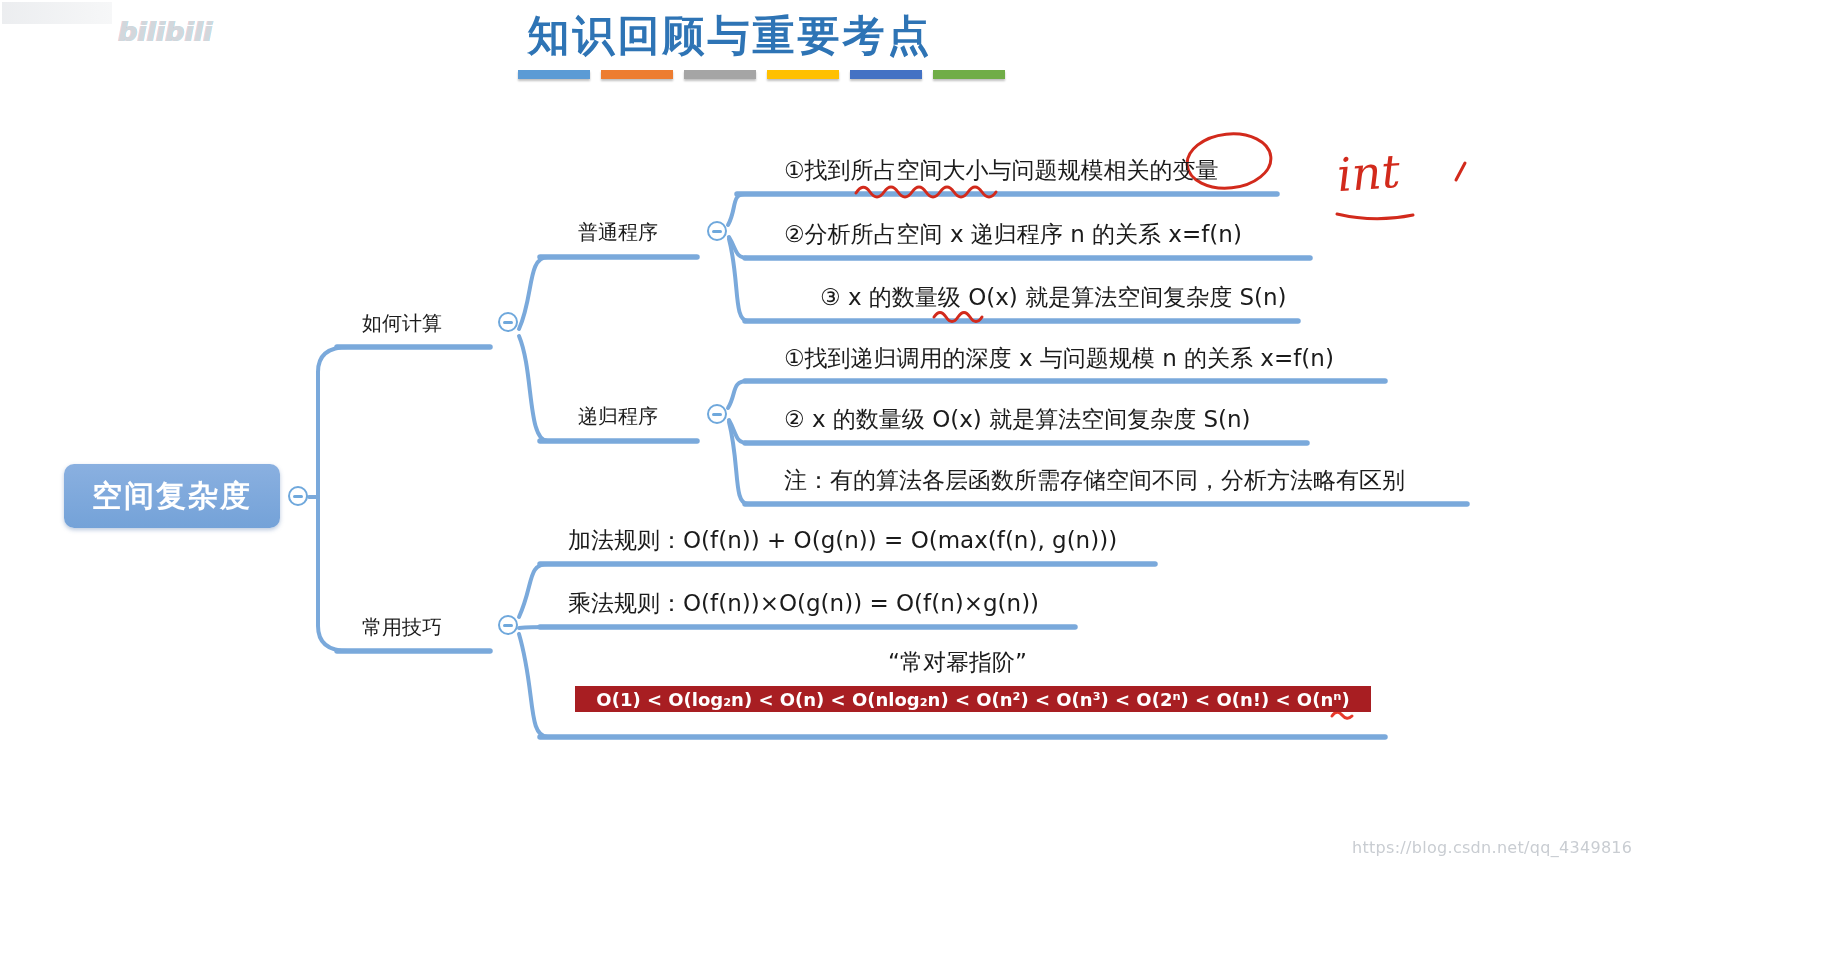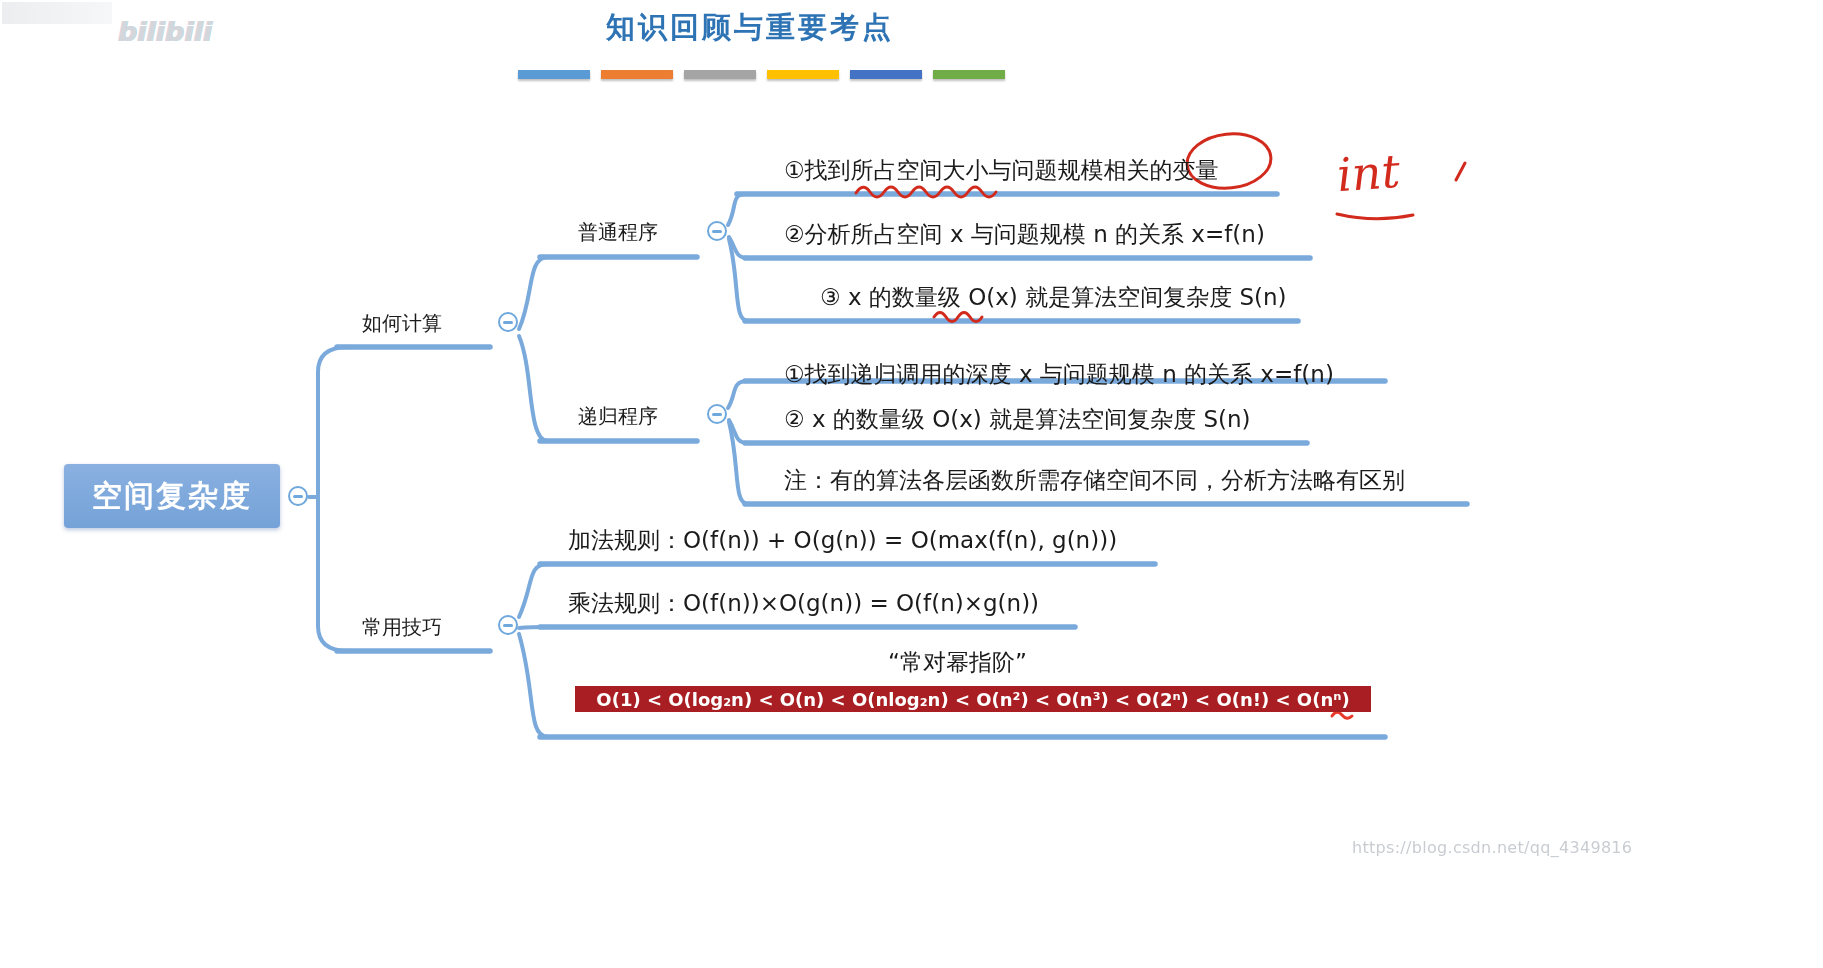--- a/index.html
+++ b/index.html
@@ -6,28 +6,28 @@
   html,body { background:#fff; }
   body { font-family:"DejaVu Sans","Liberation Sans",sans-serif; color:#1b1b1b; }
   .canvas { position:relative; width:1823px; height:968px; background:#ffffff; overflow:hidden; }
 
   svg.overlay { position:absolute; left:0; top:0; width:1823px; height:968px; }
   .lines path  { stroke:var(--line-blue,#7AA9DB); stroke-width:4; fill:none; stroke-linecap:round; }
   .ulines path { stroke:var(--line-blue,#7AA9DB); stroke-width:5.5; fill:none; stroke-linecap:round; }
   .red path, .red ellipse { stroke:var(--annotation-red,#D22A1C); stroke-width:3; fill:none; stroke-linecap:round; }
   .red .bright { stroke:#e8392b; }
 
-  .title { position:absolute; left:420px; top:8px; width:660px; text-align:center;
-           font-size:29px; font-weight:bold; letter-spacing:3px; color:var(--title-blue,#2E74B5); }
+  .title { position:absolute; left:400px; top:8px; width:660px; text-align:center;
+           font-size:42px; font-weight:bold; letter-spacing:3px; color:var(--title-blue,#2E74B5); }
 
   .legend { position:absolute; left:518px; top:70px; display:flex; gap:11px; }
   .legend .bar { width:72px; height:9px; display:inline-block; box-shadow:0 2px 2px rgba(0,0,0,.25); }
 
   .root-node { position:absolute; left:64px; top:464px; width:216px; height:64px;
-               border-radius:4px; background:linear-gradient(180deg,#8ab0e0,var(--root-fill,#74A2D8));
+               border-radius:10px; background:linear-gradient(180deg,#8ab0e0,var(--root-fill,#74A2D8));
                display:flex; align-items:center; justify-content:center;
                color:#fff; font-size:30px; font-weight:bold; letter-spacing:2px;
                box-shadow:0 2px 4px rgba(60,100,160,.35); }
 
   .node-label { position:absolute; font-size:20px; white-space:nowrap; }
   .item-label { position:absolute; font-size:23px; white-space:nowrap; }
 
   .collapse { position:absolute; width:20px; height:20px; border:2px solid var(--icon-blue,#6FA8DC);
               border-radius:50%; background:#fff; display:flex; align-items:center; justify-content:center; cursor:pointer; }
   .collapse .dash { width:10px; height:3px; background:var(--icon-blue,#6FA8DC); border-radius:2px; }
@@ -123,24 +123,24 @@
       <span class="dash"></span>
     </div>
   <div class="collapse" style="left:707px;top:404px;">
       <span class="dash"></span>
     </div>
   <div class="collapse" style="left:498px;top:615px;">
       <span class="dash"></span>
     </div>
 
   <div class="item-label" style="left:784px;top:155px;">①找到所占空间大小与问题规模相关的变量</div>
-  <div class="item-label" style="left:784px;top:219px;">②分析所占空间 x 与问题规模 n 的关系 x=f(n)</div>
+  <div class="item-label" style="left:784px;top:219px;">②分析所占空间 x 递归程序 n 的关系 x=f(n)</div>
   <div class="item-label" style="left:784px;top:282px;margin-left:36px;">③ x 的数量级 O(x) 就是算法空间复杂度 S(n)</div>
 
-  <div class="item-label" style="left:784px;top:343px;margin-top:16px;">①找到递归调用的深度 x 与问题规模 n 的关系 x=f(n)</div>
+  <div class="item-label" style="left:784px;top:343px;">①找到递归调用的深度 x 与问题规模 n 的关系 x=f(n)</div>
   <div class="item-label" style="left:784px;top:404px;">②  x 的数量级 O(x) 就是算法空间复杂度 S(n)</div>
   <div class="item-label" style="left:568px;top:525px;">加法规则：O(f(n)) + O(g(n)) = O(max(f(n), g(n)))</div>
 
   <div class="item-label" style="left:784px;top:465px;">注：有的算法各层函数所需存储空间不同，分析方法略有区别</div>
   <div class="item-label" style="left:568px;top:588px;">乘法规则：O(f(n))×O(g(n)) = O(f(n)×g(n))</div>
   <div class="item-label" style="left:888px;top:647px;">“常对幂指阶”</div>
   <div class="chain-box">
     <span>O(1) &lt; O(log₂n) &lt; O(n) &lt; O(nlog₂n) &lt; O(n²) &lt; O(n³) &lt; O(2ⁿ) &lt; O(n!) &lt; O(nⁿ)</span>
   </div>
 

